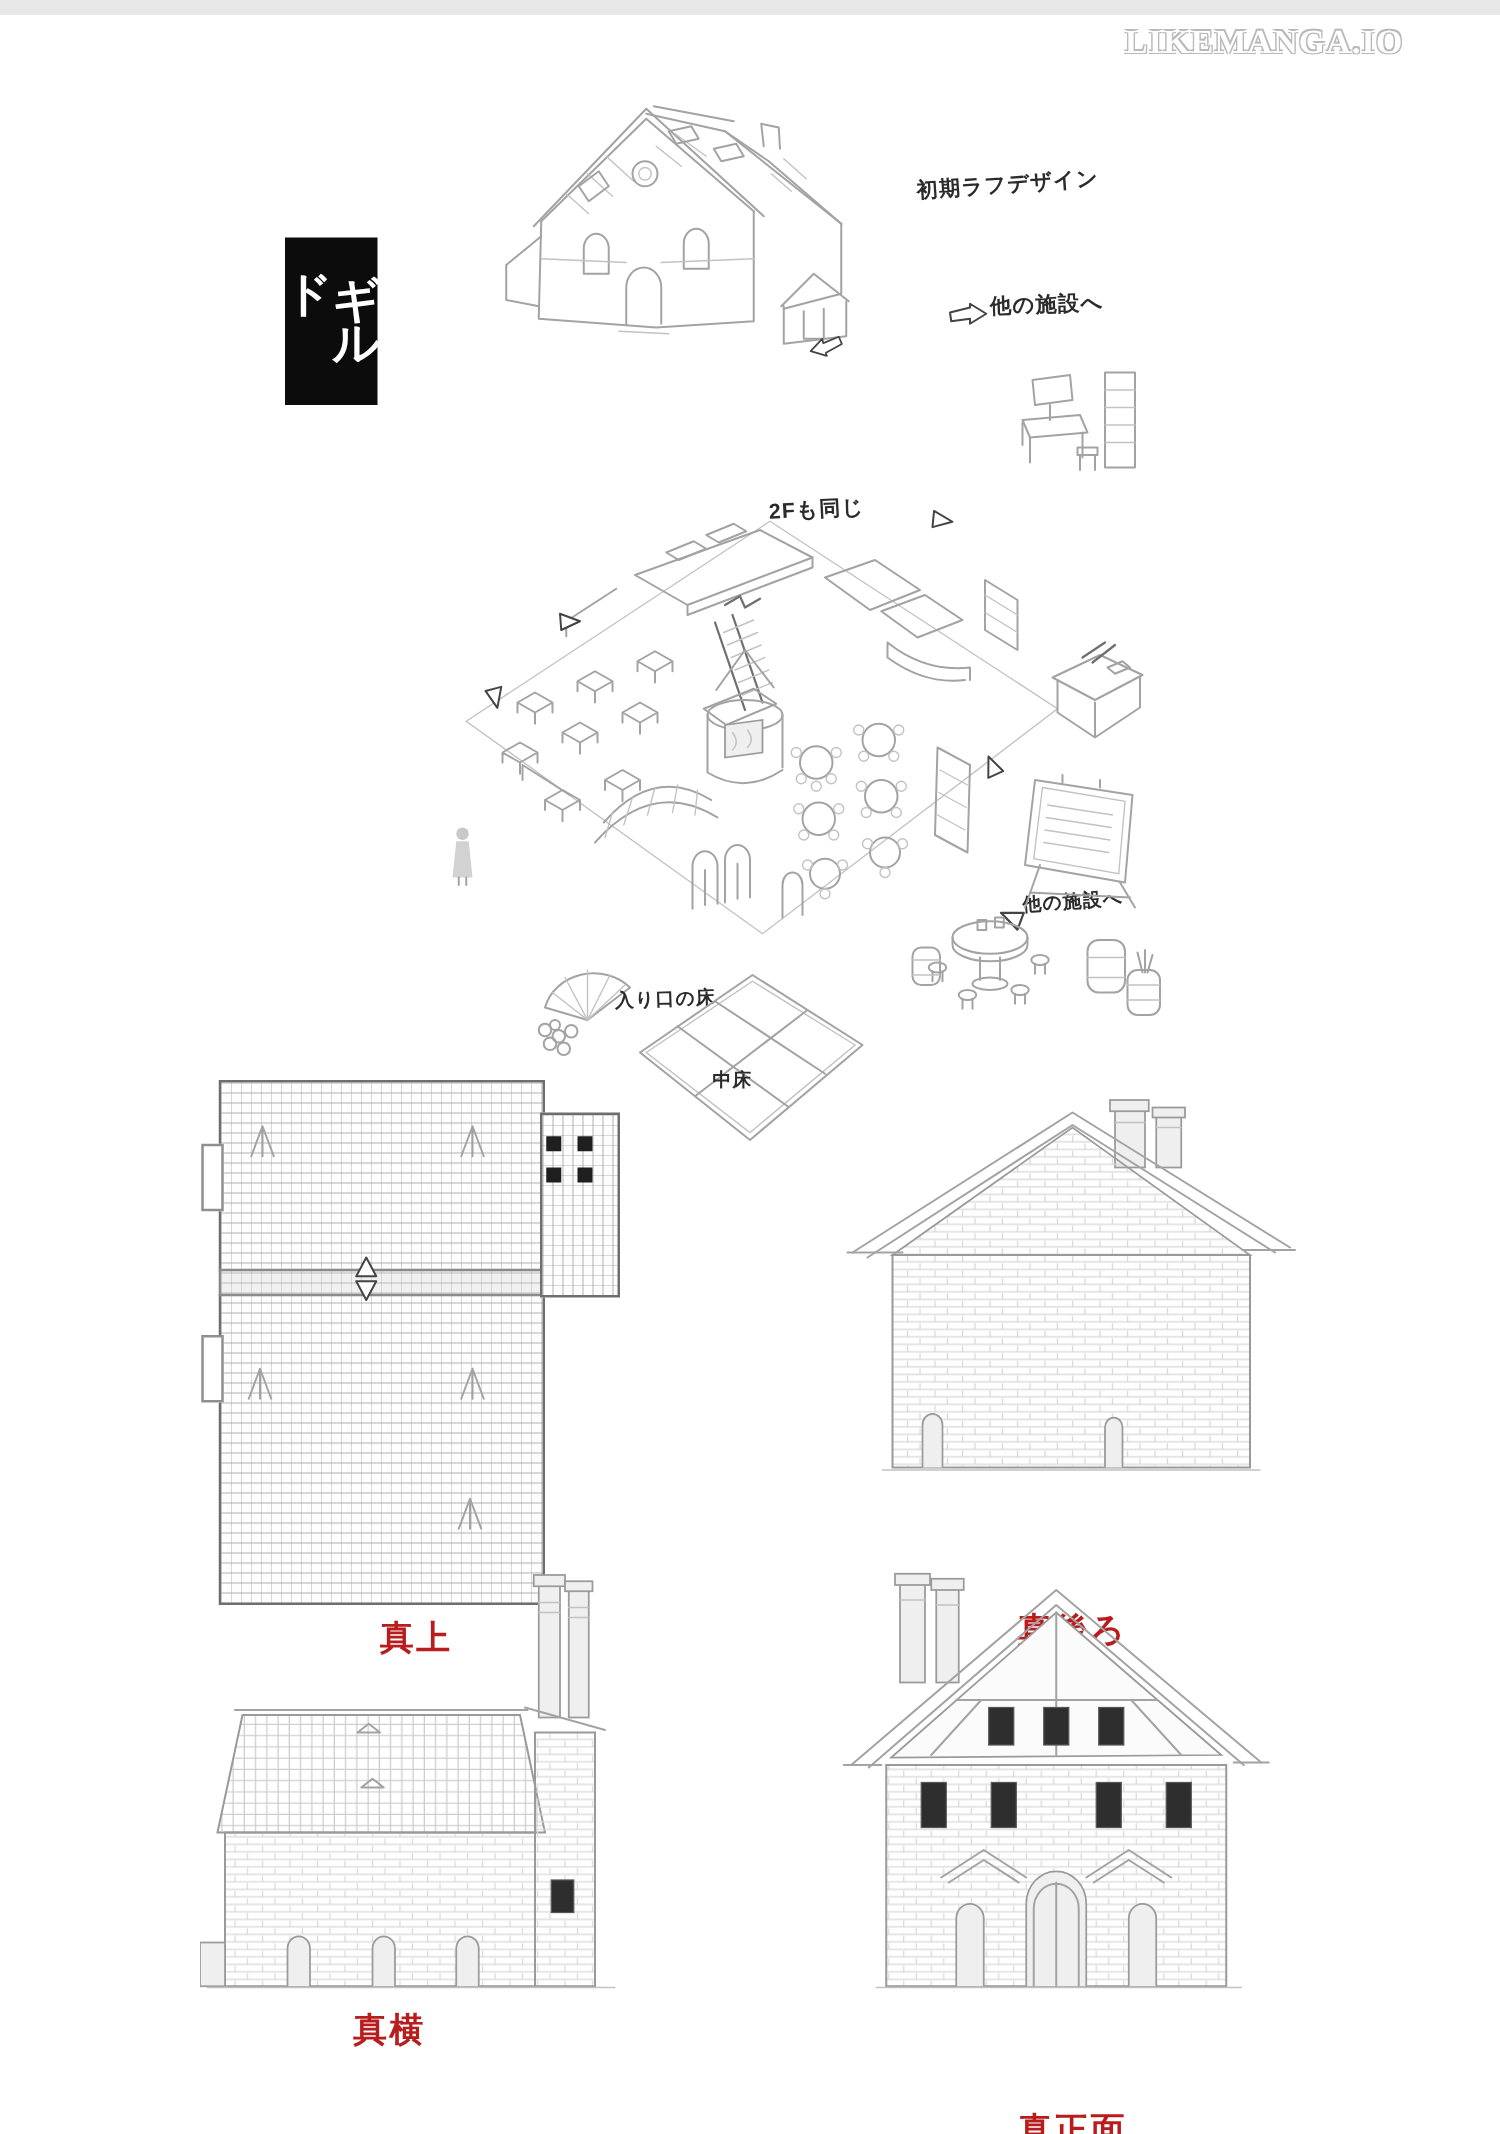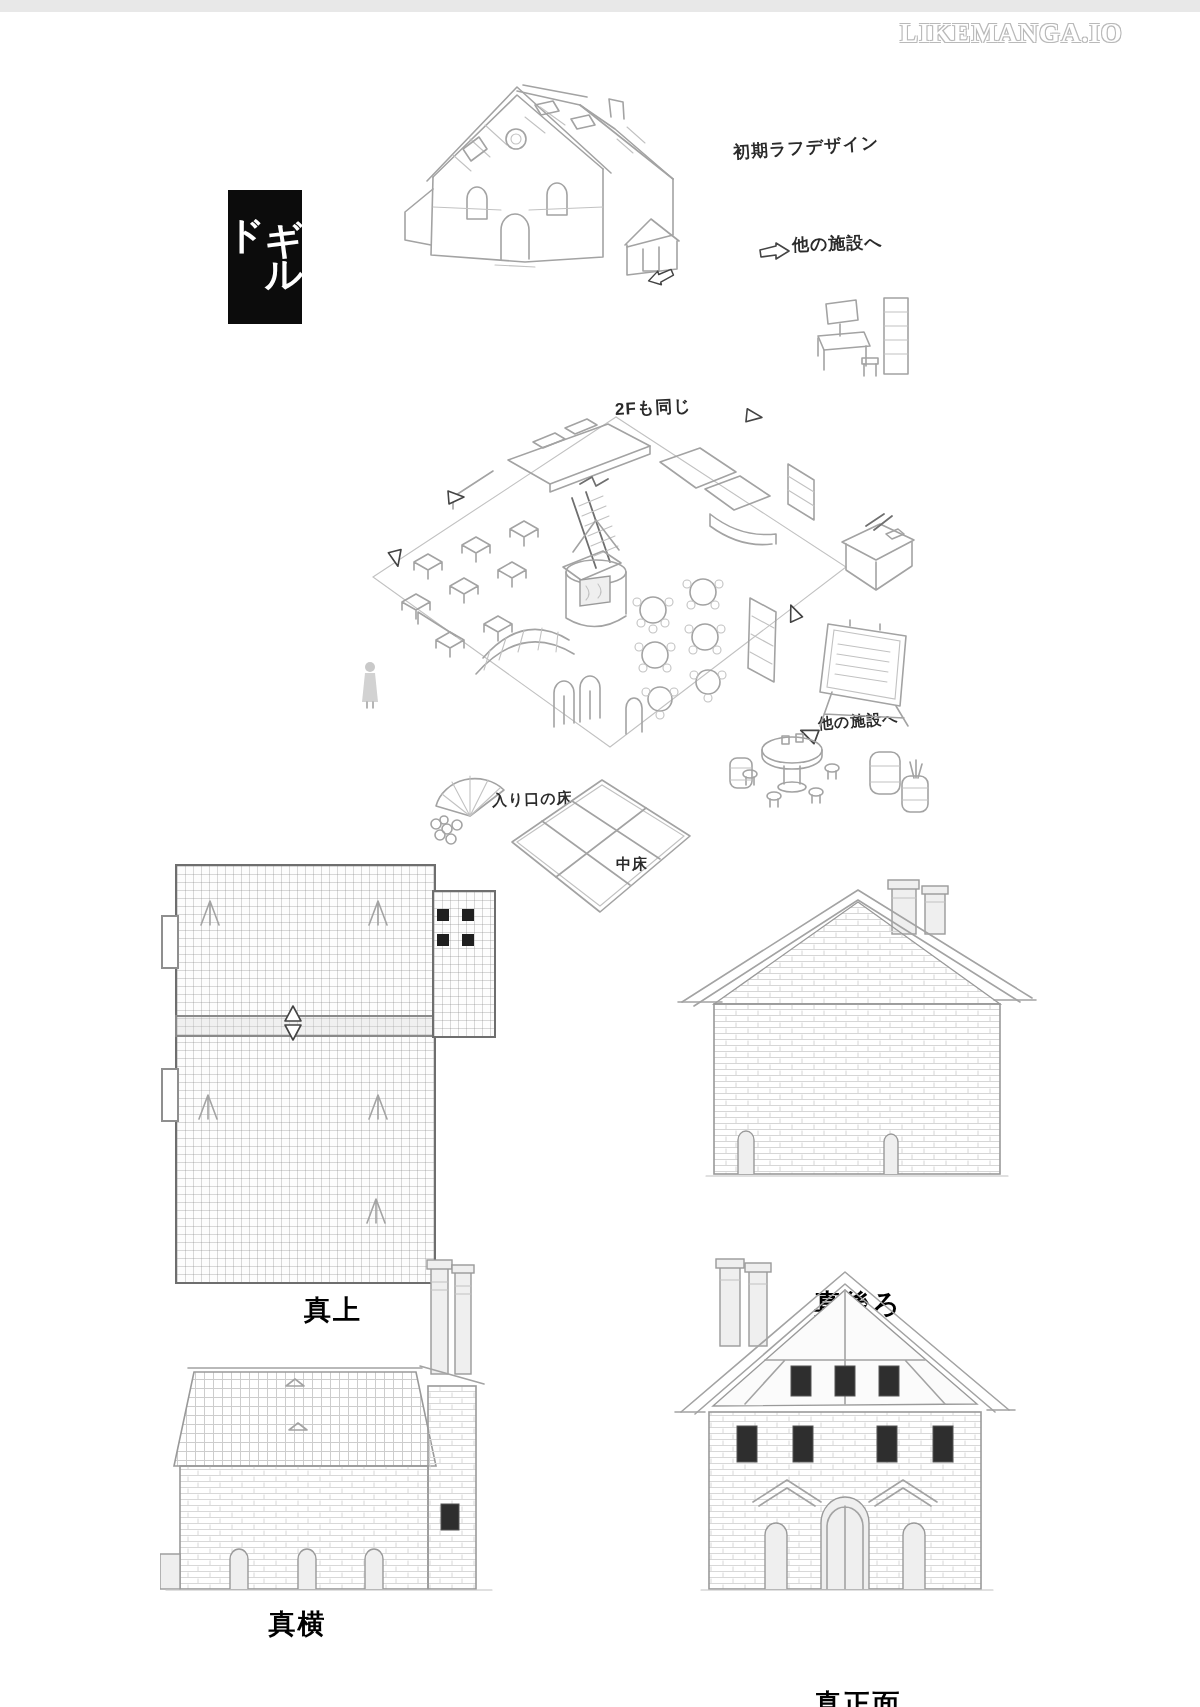--- a/index.html
+++ b/index.html
@@ -25,21 +25,21 @@
     writing-mode:vertical-rl;text-orientation:upright;
     color:#ffffff;font-size:38px;font-weight:700;line-height:1;letter-spacing:2px;
   }
   
   .note{
     font-size:17px;font-weight:600;color:#2b2b2b;letter-spacing:1px;white-space:nowrap;
   }
   .note.sm{font-size:15px;}
   
   .vlabel{
-    font-size:27px;font-weight:700;color:#000000;text-align:center;letter-spacing:2px;white-space:nowrap;
+    font-size:27px;font-weight:700;color:#b91c1c;text-align:center;letter-spacing:2px;white-space:nowrap;
   }
   
   svg .s{stroke:#a3a3a3;fill:none;stroke-width:1.6;stroke-linecap:round;stroke-linejoin:round;}
   svg .sl{stroke:#c2c2c2;fill:none;stroke-width:1.1;stroke-linecap:round;}
   svg .s2{stroke:#6f6f6f;fill:none;stroke-width:1.8;stroke-linecap:round;stroke-linejoin:round;}
   svg .dk{stroke:#444;fill:#fff;stroke-width:1.6;stroke-linejoin:round;}
   svg .win{fill:#2e2e2e;stroke:#555;stroke-width:1;}
   svg .lt{fill:#efefef;stroke:#9a9a9a;stroke-width:1.4;}
   
   .plan{
@@ -270,21 +270,21 @@
   </svg>
 
   <div class="abs note sm" style="left:492px;top:778px;transform:rotate(-2deg)">入り口の床</div>
 
   <svg class="abs" style="left:500px;top:758px" width="200" height="150" viewBox="0 0 200 150">
     <polygon class="s" points="12,72 102,10 190,66 100,142"></polygon>
     <polygon class="sl" points="17,72 102,15 184,66 100,136"></polygon>
     <path class="s" d="M72,31 L160,89 M42,51 L130,115 M146,38 L56,107"></path>
   </svg>
 
-  <div class="abs note sm" style="left:616px;top:843px">中床</div>
+  <div class="abs note sm" style="left:570px;top:843px">中床</div>
 
   <div class="abs plan" style="left:175px;top:852px;width:257px;height:416px"></div>
   <div class="abs plan" style="left:432px;top:878px;width:60px;height:144px"></div>
   <div class="abs plan-band" style="left:175px;top:1003px;width:257px;height:18px"></div>
   <svg class="abs" style="left:283px;top:992px" width="20" height="38" viewBox="0 0 20 38">
     <polygon class="dk" points="10,2 2,17 18,17"></polygon>
       <polygon class="dk" points="10,36 2,21 18,21"></polygon>
   </svg>
   <div class="abs blk" style="left:437px;top:897px"></div>
   <div class="abs blk" style="left:462px;top:897px"></div>
@@ -386,16 +386,16 @@
     <rect x="260" y="172" width="20" height="36" class="win"></rect>
     <path class="lt" d="M148,335 v-66 a24,26 0 0 1 48,0 v66"></path>
     <path class="s" d="M154,335 v-62 a18,20 0 0 1 36,0 v62 M172,252 V335"></path>
     <path class="s" d="M80,248 L114,226 L148,248 M86,252 L114,234 L142,252"></path>
     <path class="s" d="M196,248 L230,226 L264,248 M202,252 L230,234 L258,252"></path>
     <path class="lt" d="M92,335 v-54 a11,12 0 0 1 22,0 v54"></path>
     <path class="lt" d="M230,335 v-54 a11,12 0 0 1 22,0 v54"></path>
     <path class="sl" d="M28,336 H320"></path>
   </svg>
 
-  <div class="abs vlabel" style="left:250px;top:1594px;width:95px">真横</div>
+  <div class="abs vlabel" style="left:264px;top:1594px;width:95px">真横</div>
   <div class="abs vlabel" style="left:798px;top:1674px;width:120px">真正面</div>
 
 </div>
 
 </body></html>

